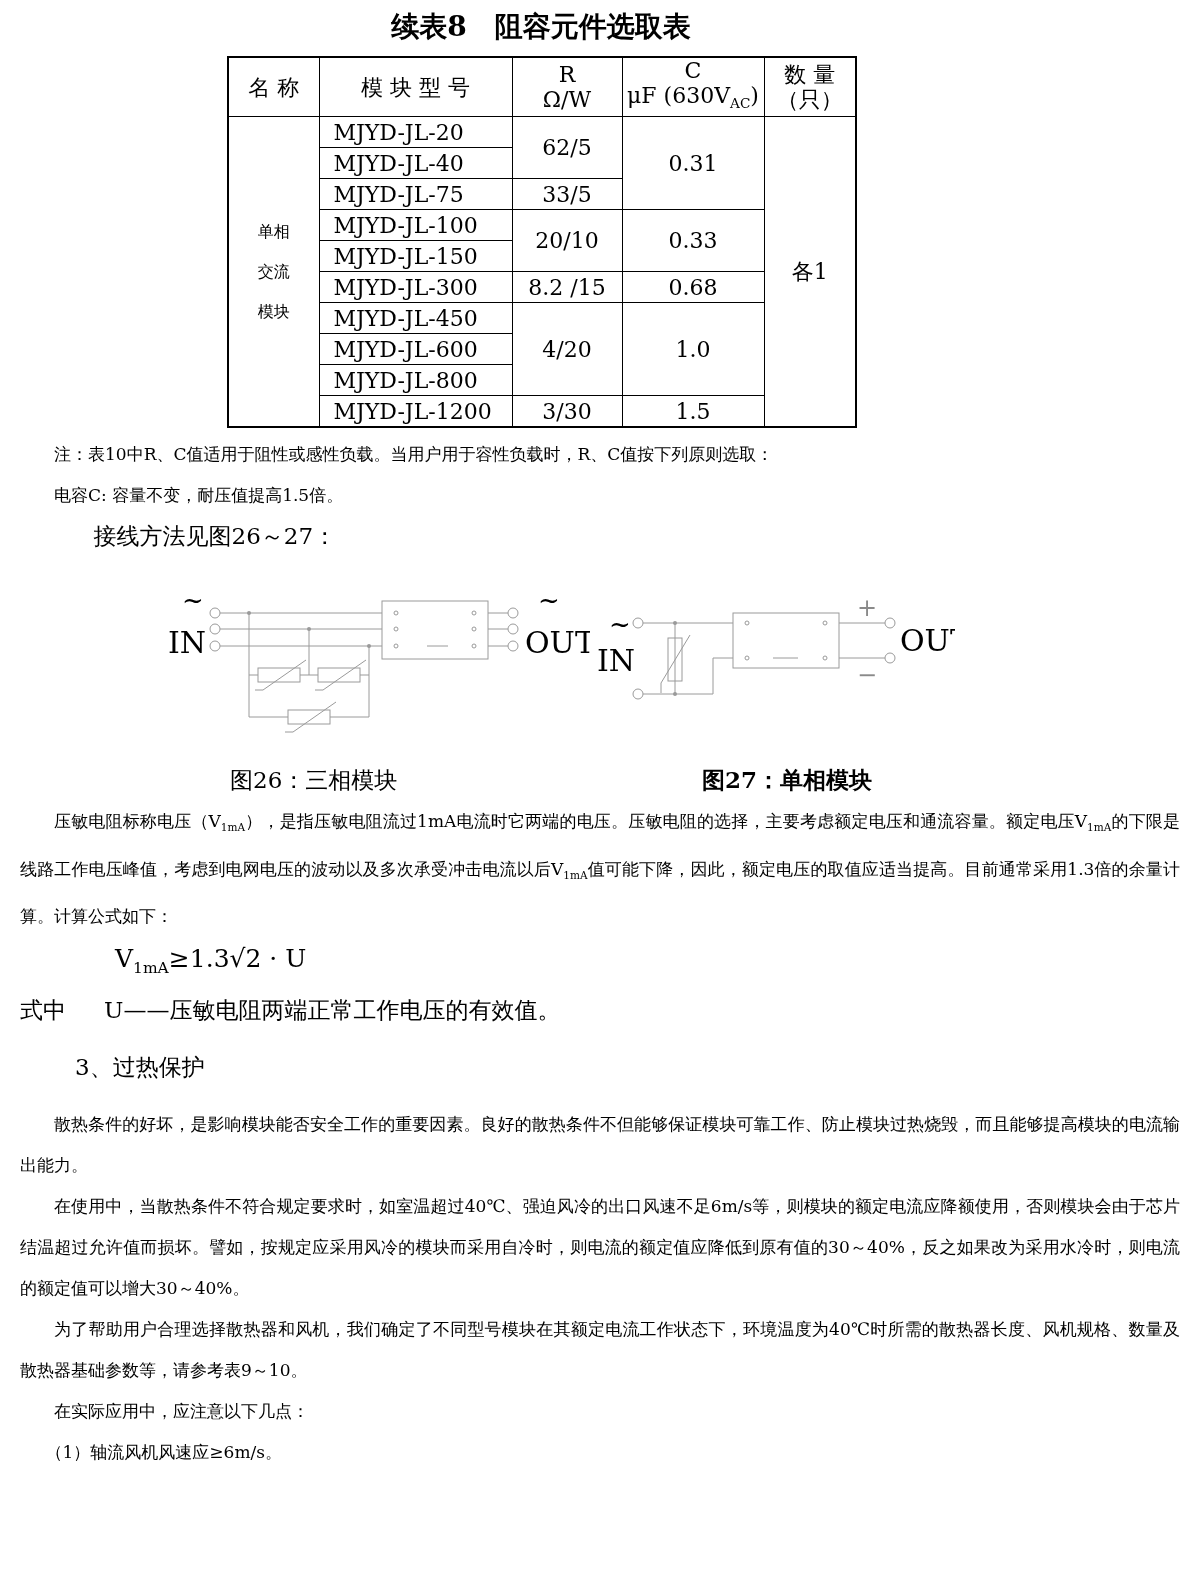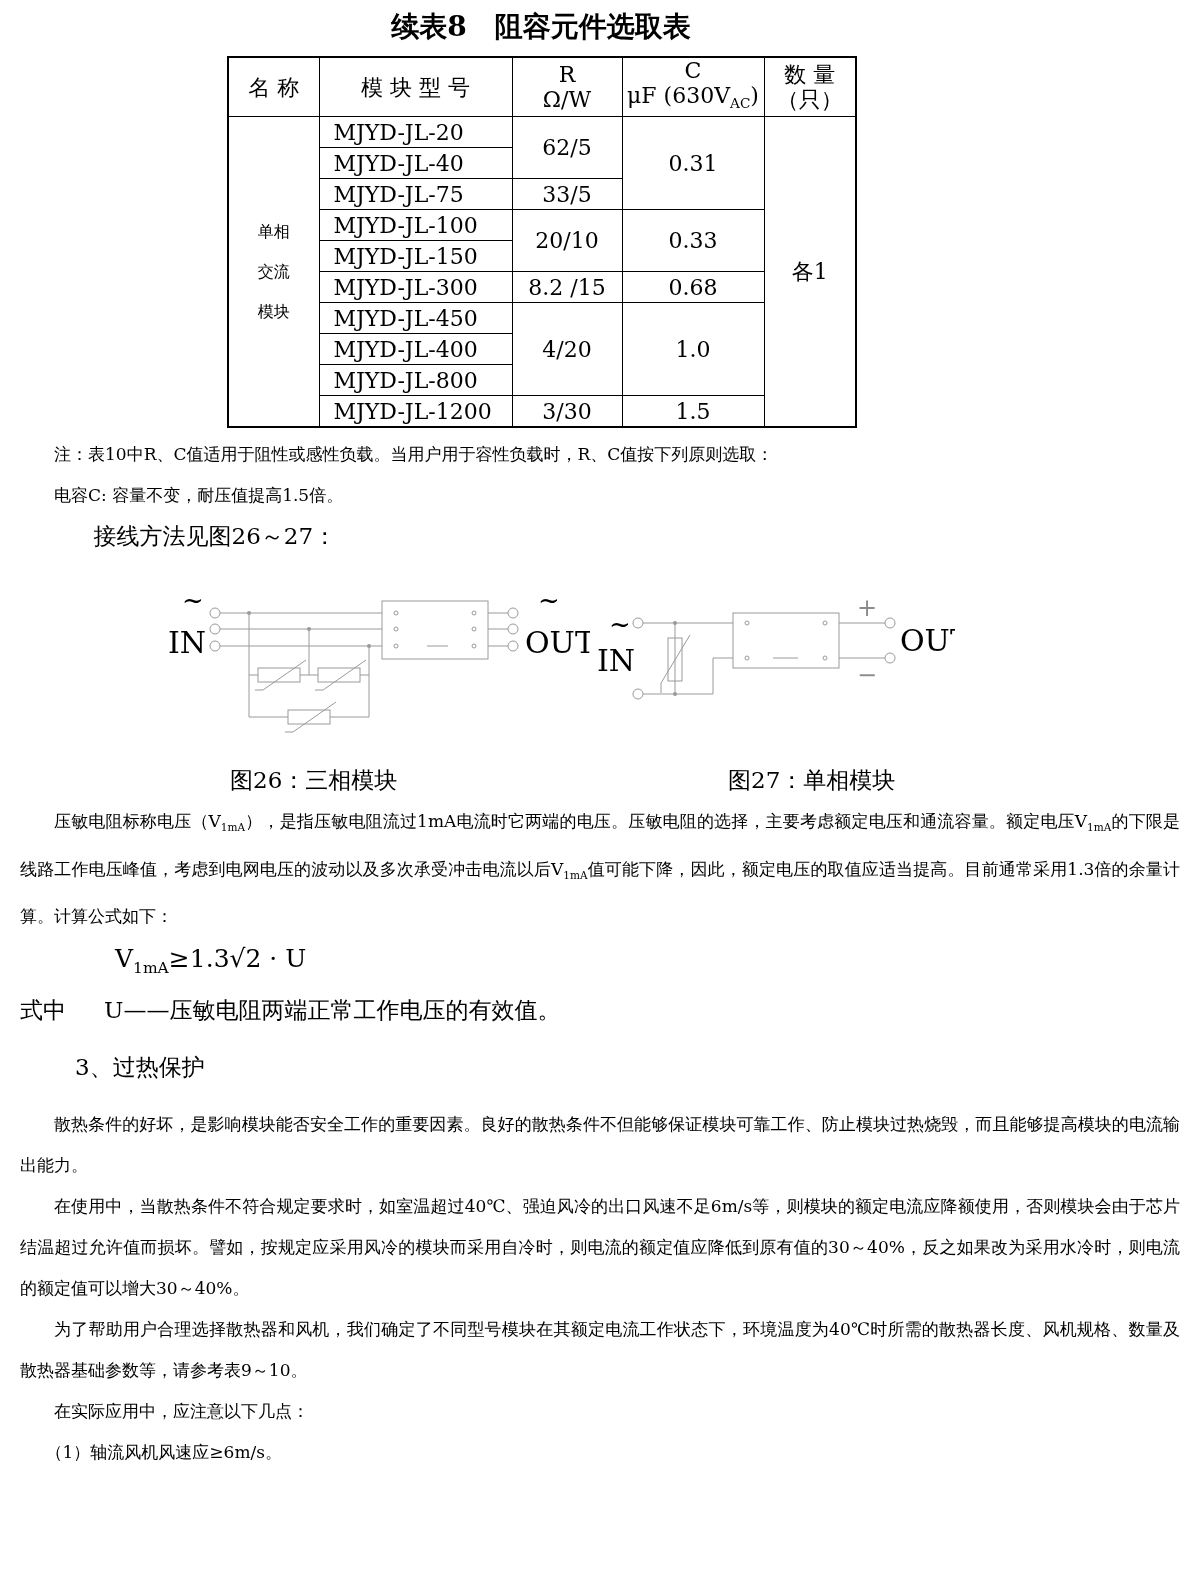--- a/index.html
+++ b/index.html
@@ -19,21 +19,21 @@
   sub{font-size:0.62em;}
   .note,.para,.line{margin:0;font-size:17px;line-height:41px;}
   .para{text-align:justify;text-indent:2em;}
   .note{text-indent:2em;}
   .notes-block{margin-top:6px;}
   .h2line{margin:6px 0 0 0;font-size:23px;line-height:41px;text-indent:2.5em;}
   .introline{margin:0;font-size:23px;line-height:41px;text-indent:3.2em;}
   .figure-area{position:relative;height:238px;}
   .fig-caption{position:absolute;top:208px;font-size:23px;margin:0;text-align:right;}
   .cap26{left:210px;}
-  .cap27{left:708px;}
+  .cap27{left:682px;font-weight:bold;}
   .svg26{position:absolute;left:140px;top:14px;}
   .svg27{position:absolute;left:575px;top:14px;}
   .vpara{margin-top:6px;}
   .formula{margin:0 0 0 95px;font-size:25px;line-height:44px;}
   .shizhong{margin:0;font-size:23px;line-height:41px;}
   .shizhong-body{margin-left:38px;}
   .h3line{margin:16px;font-size:23px;line-height:41px;text-indent:1.7em;}
   .p1line{text-indent:1.5em;}
   svg text{font-family:"DejaVu Serif","Liberation Serif",serif;}
   .cktline{stroke:#9a9a9a;stroke-width:1;fill:none;}
@@ -106,21 +106,21 @@
         <td class="model-cell">MJYD-JL-300</td>
         <td>8.2 /15</td>
         <td>0.68</td>
       </tr>
       <tr class="r">
         <td class="model-cell">MJYD-JL-450</td>
         <td rowspan="3">4/20</td>
         <td rowspan="3">1.0</td>
       </tr>
       <tr class="r">
-        <td class="model-cell">MJYD-JL-400</td>
+        <td class="model-cell">MJYD-JL-600</td>
       </tr>
       <tr class="r">
         <td class="model-cell">MJYD-JL-800</td>
       </tr>
       <tr class="r">
         <td class="model-cell">MJYD-JL-1200</td>
         <td>3/30</td>
         <td>1.5</td>
       </tr>
       </tbody>

